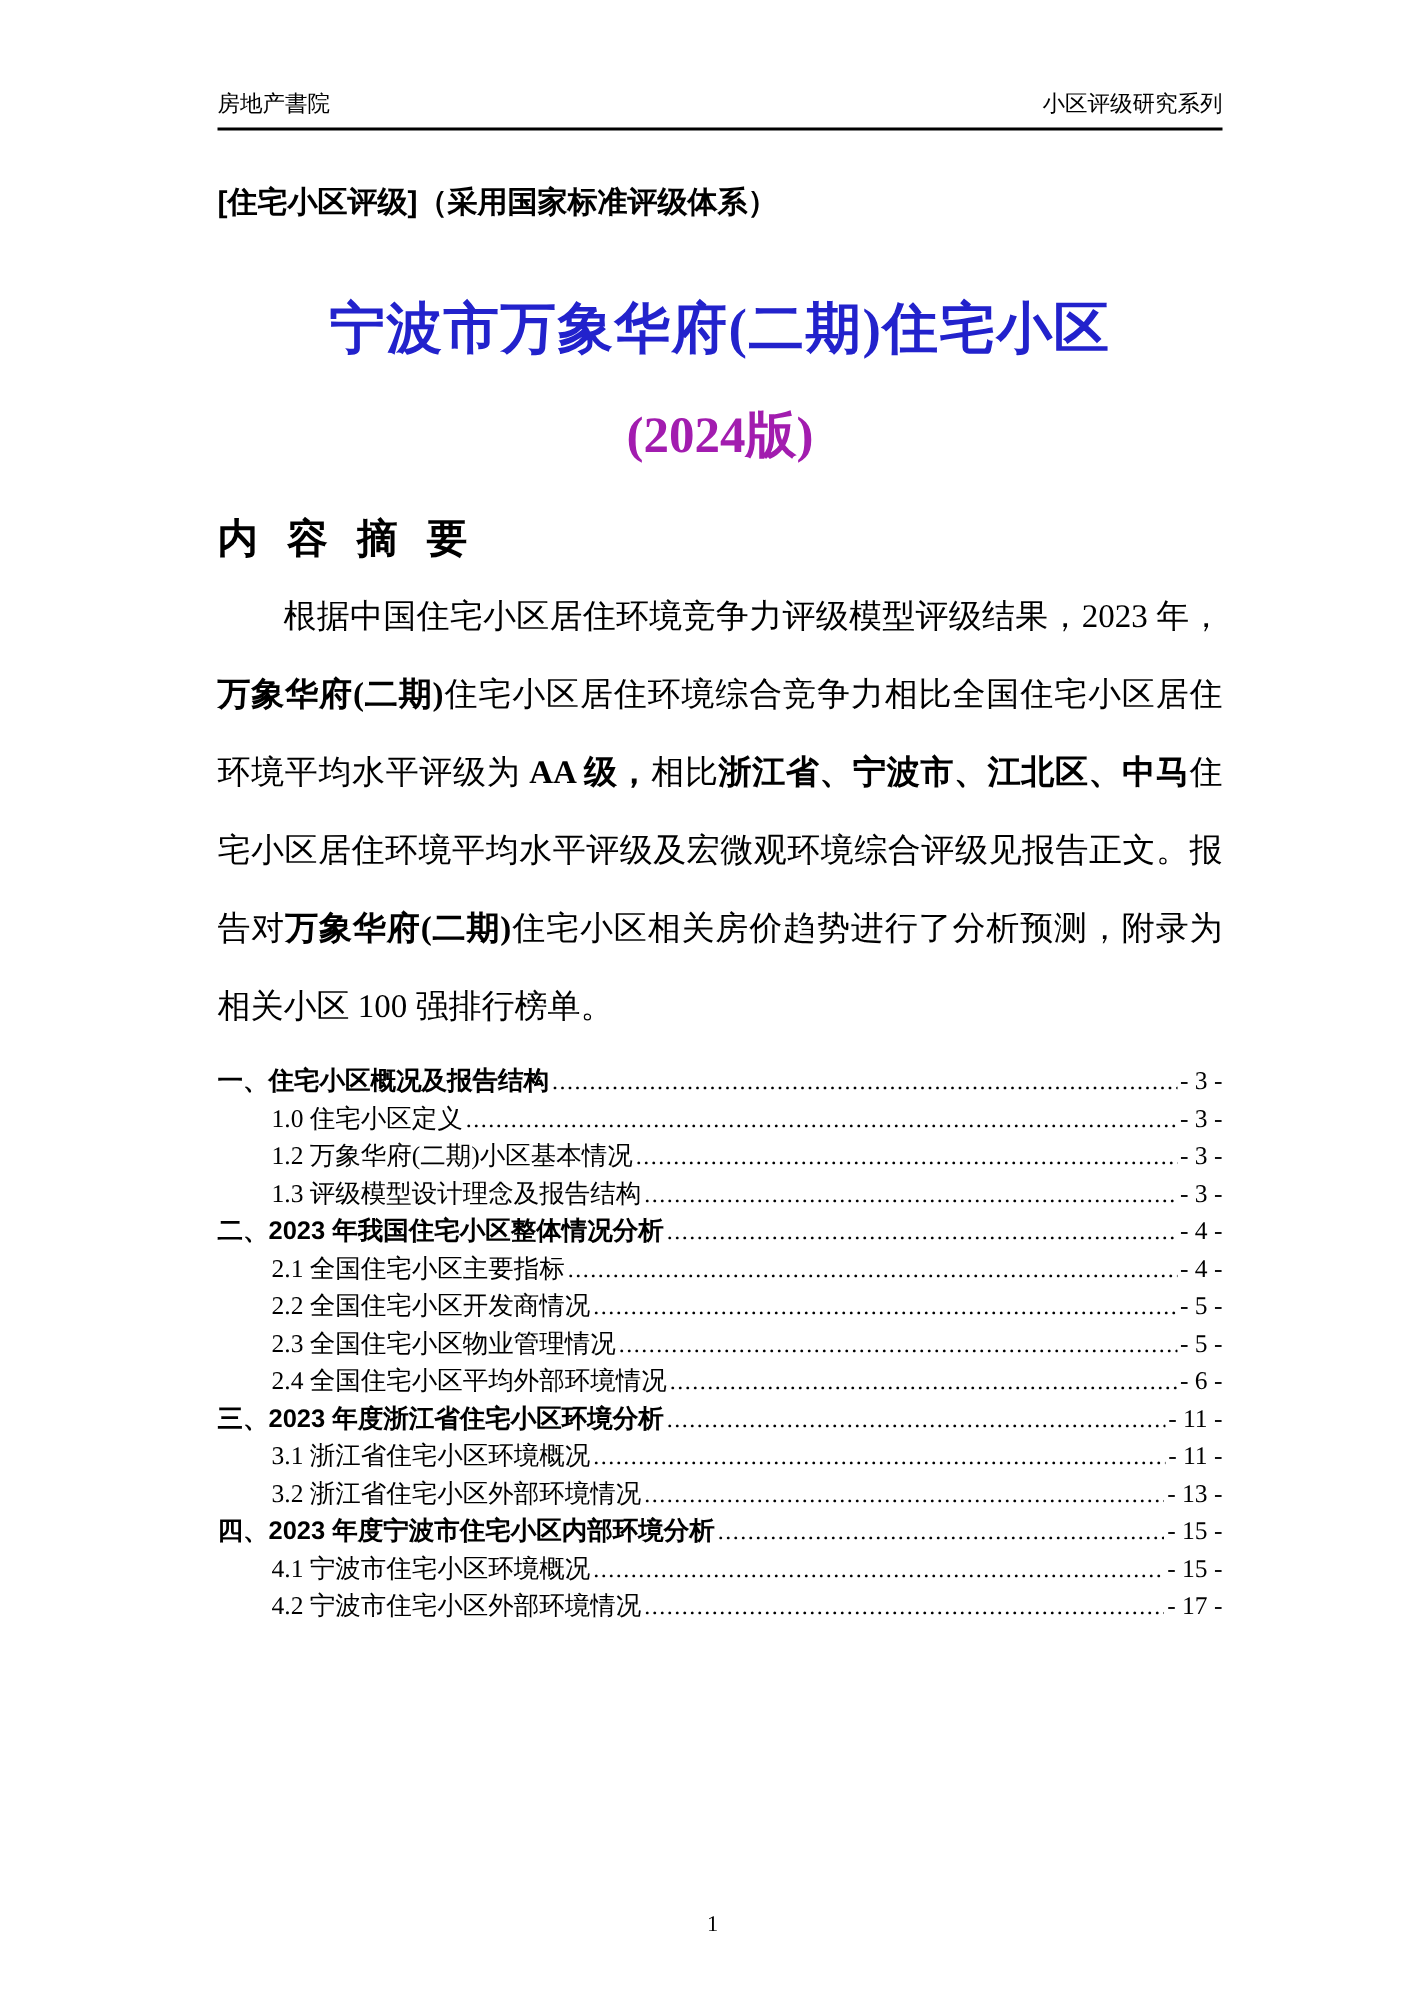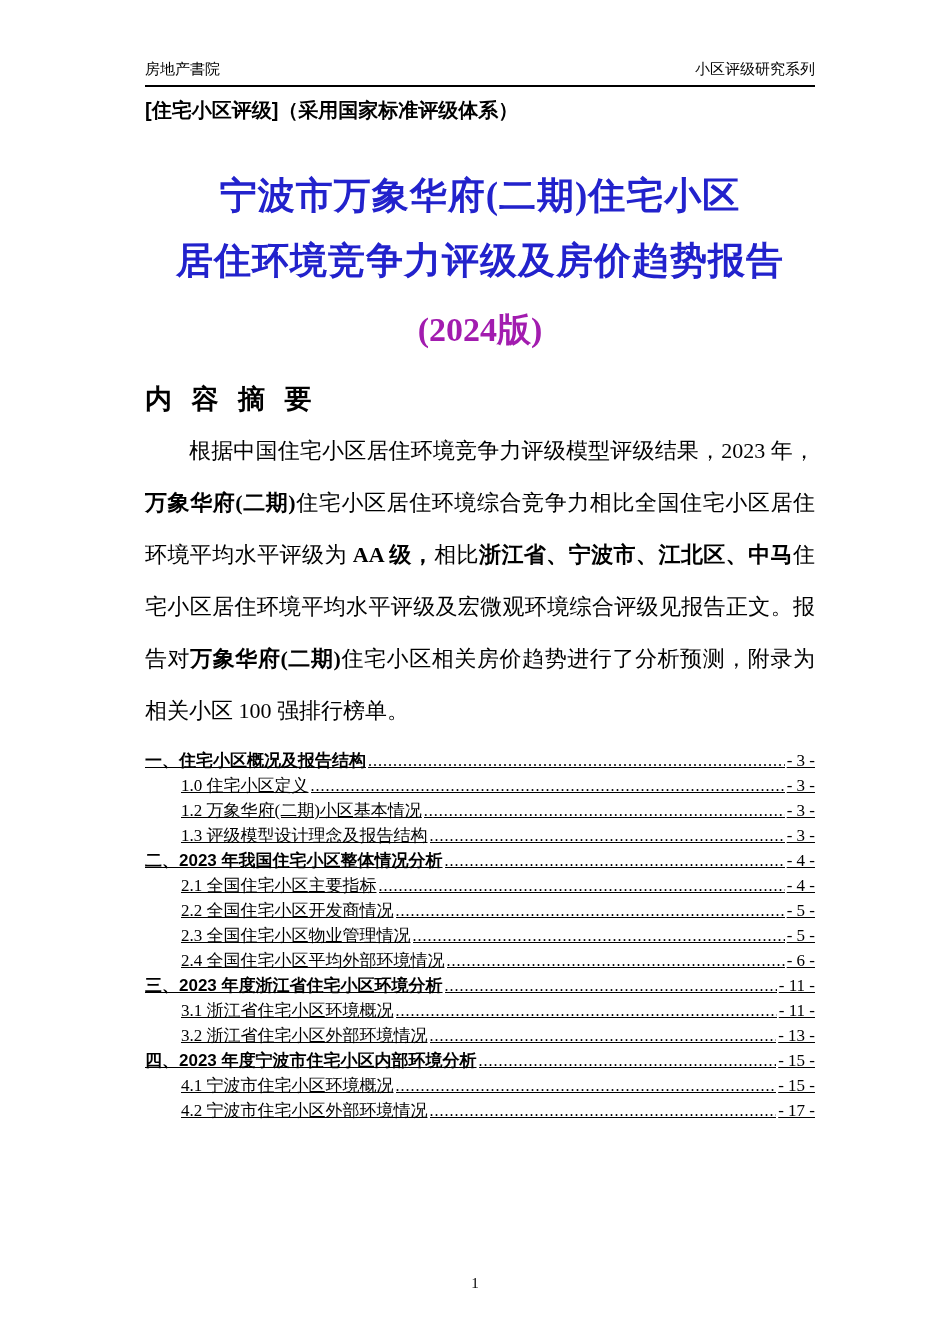--- a/index.html
+++ b/index.html
@@ -9,21 +9,21 @@
     padding:60px 135px 0 145px;
     font-family:"Liberation Serif","DejaVu Serif",serif; color:#000;
   }
   
   .doc-header {
     display:flex; justify-content:space-between; align-items:center;
     font-family:"Liberation Sans","DejaVu Sans",sans-serif;
     font-size:15px; padding-bottom:6px; border-bottom:2px solid #000;
   }
   .subheader {
-    margin-top:10px; font-size:20px; font-weight:600;
+    margin-top:34px; font-size:20px; font-weight:600;
     font-family:"Liberation Sans","DejaVu Sans",sans-serif;
   }
   
   .title-line1 { margin-top:52px; }
   .title-line2 { margin-top:24px; }
   .title-line1, .title-line2 {
     text-align:center; font-size:37px; font-weight:bold;
     color:#2222cc; line-height:1.1; letter-spacing:1px;
   }
   .edition {
@@ -39,21 +39,21 @@
     margin-top:8px; font-size:22px; line-height:52px;
     text-align:justify; text-indent:2em;
   }
   .summary-body .b { font-weight:bold; }
   
   .toc-heading {
     margin-top:46px; text-align:center; font-size:27px; font-weight:bold;
     font-family:"Liberation Sans","DejaVu Sans",sans-serif; letter-spacing:10px;
   }
   .toc-list { margin-top:12px; }
-  .toc-row { display:flex; align-items:baseline; height:25px; font-size:17px;text-decoration:underline; }
+  .toc-row { display:flex; align-items:baseline; height:25px; font-size:17px; }
   .toc-row.lv1 {
     font-weight:bold;
     font-family:"Liberation Sans","DejaVu Sans",sans-serif;
   }
   .toc-row.lv2 { padding-left:36px; }
   .toc-label { white-space:nowrap; }
   .toc-dots { flex:1; overflow:hidden; white-space:nowrap; margin:0 2px;
     font-weight:normal; font-family:"Liberation Serif","DejaVu Serif",serif; }
   .toc-dots::after {
     content:"..........................................................................................................................................................";
@@ -73,21 +73,20 @@
 <div class="page">
 
   <div class="doc-header">
     <span>房地产書院</span>
     <span>小区评级研究系列</span>
   </div>
 
   <div class="subheader">[住宅小区评级]（采用国家标准评级体系）</div>
 
   <div class="title-line1">宁波市万象华府(二期)住宅小区</div>
-  <div class="title-line2">居住环境竞争力评级及房价趋势报告</div>
   <div class="edition">(2024版)</div>
 
   <div class="summary-heading">内 容 摘 要</div>
 
   <div class="summary-body"><span>根据中国住宅小区居住环境竞争力评级模型评级结果，2023 年，</span><span class="b">万象华府(二期)</span><span>住宅小区居住环境综合竞争力相比全国住宅小区居住环境平均水平评级为 </span><span class="b">AA 级，</span><span>相比</span><span class="b">浙江省、宁波市、江北区、中马</span><span>住宅小区居住环境平均水平评级及宏微观环境综合评级见报告正文。报告对</span><span class="b">万象华府(二期)</span><span>住宅小区相关房价趋势进行了分析预测，附录为相关小区 100 强排行榜单。</span></div>
 
 
   <div class="toc-list">
     <div class="toc-row lv1">
       <span class="toc-label">一、住宅小区概况及报告结构</span>

